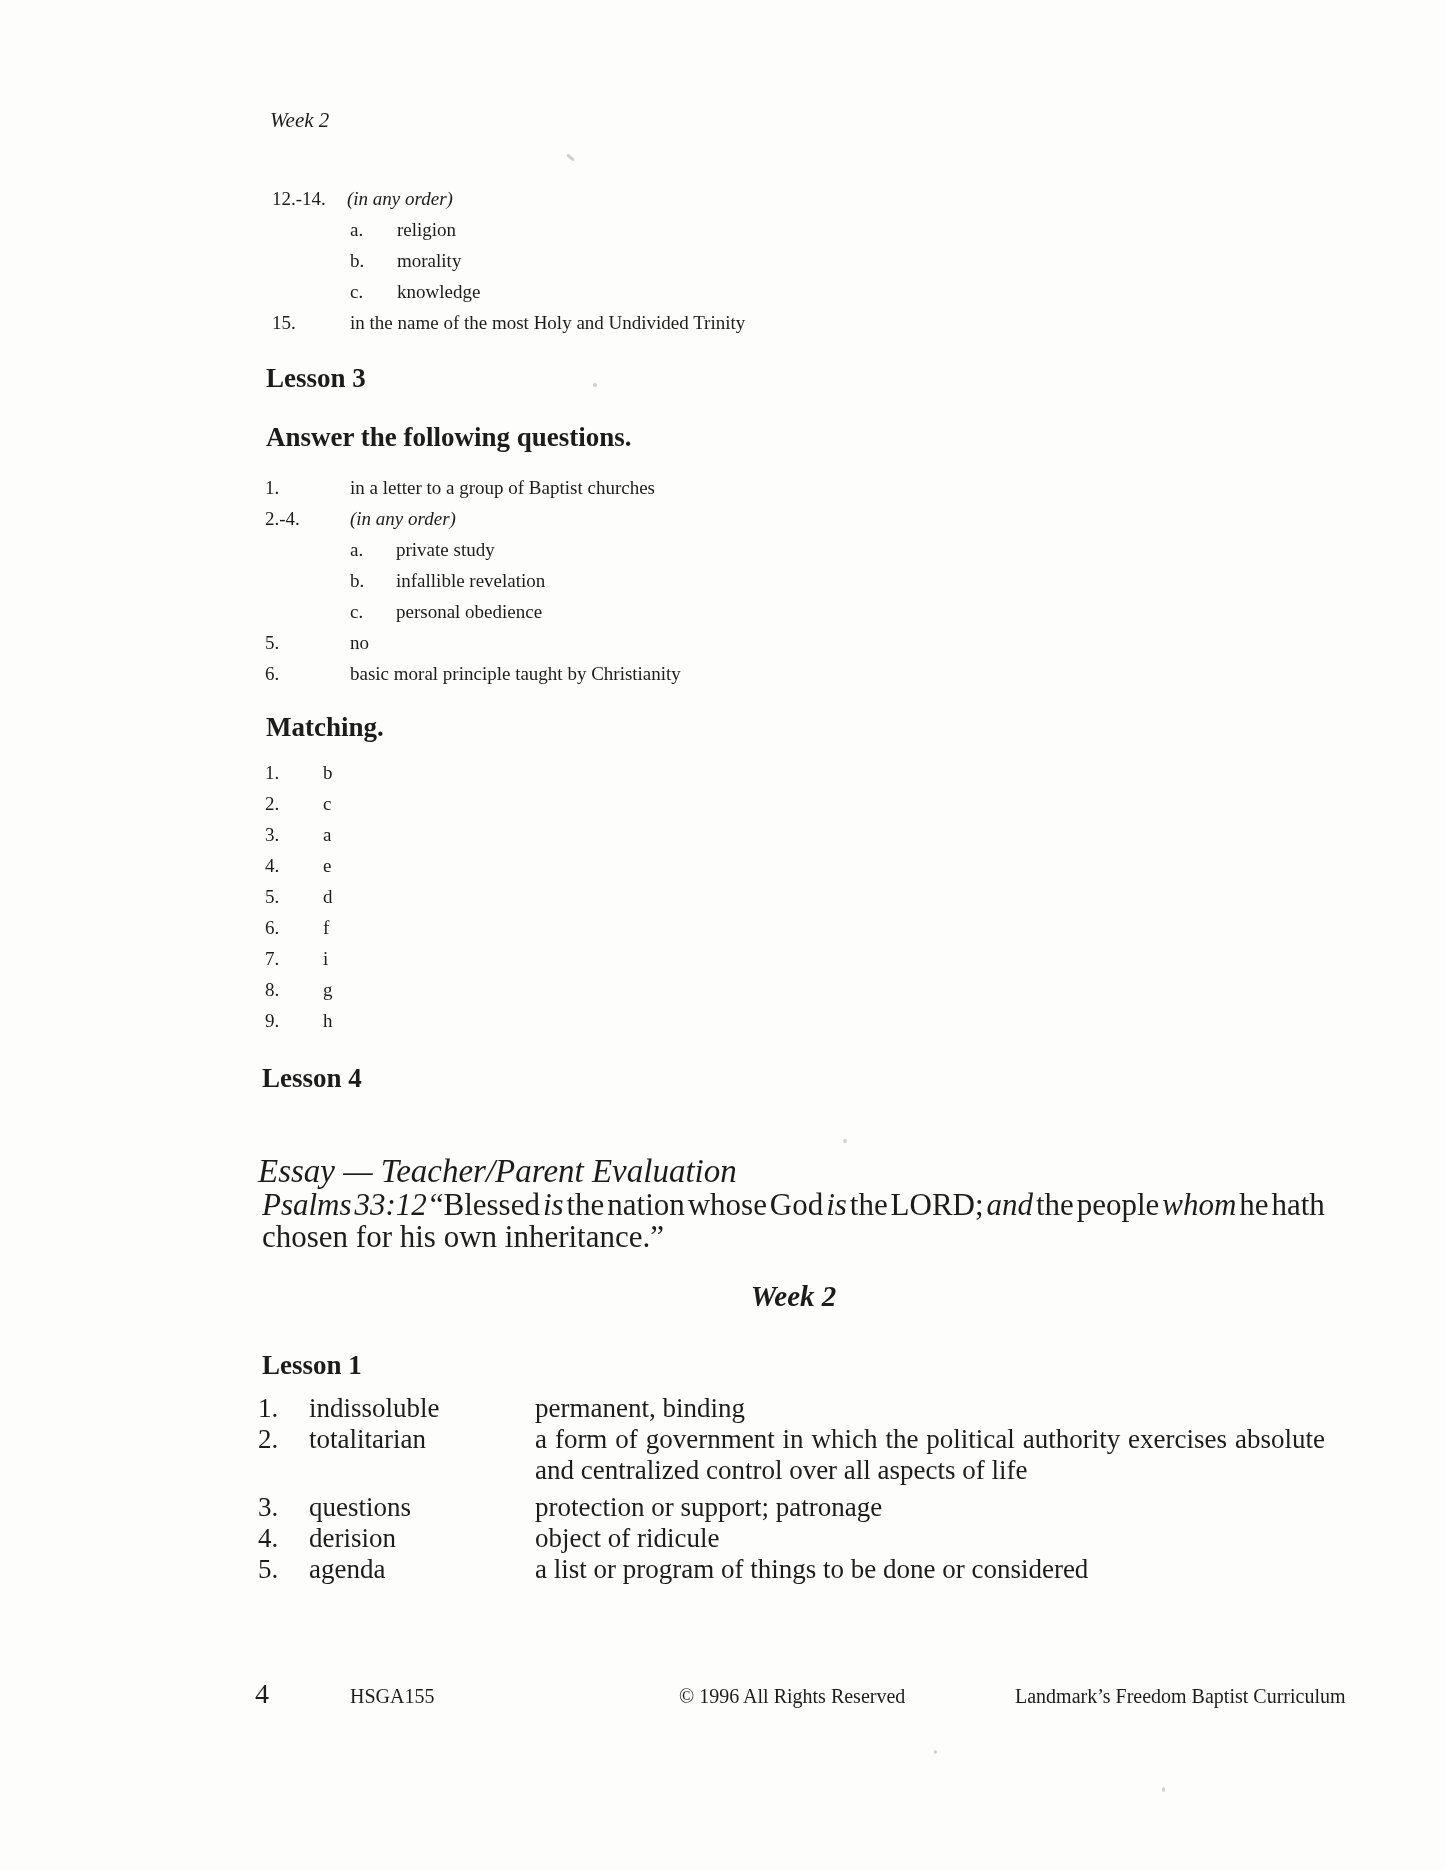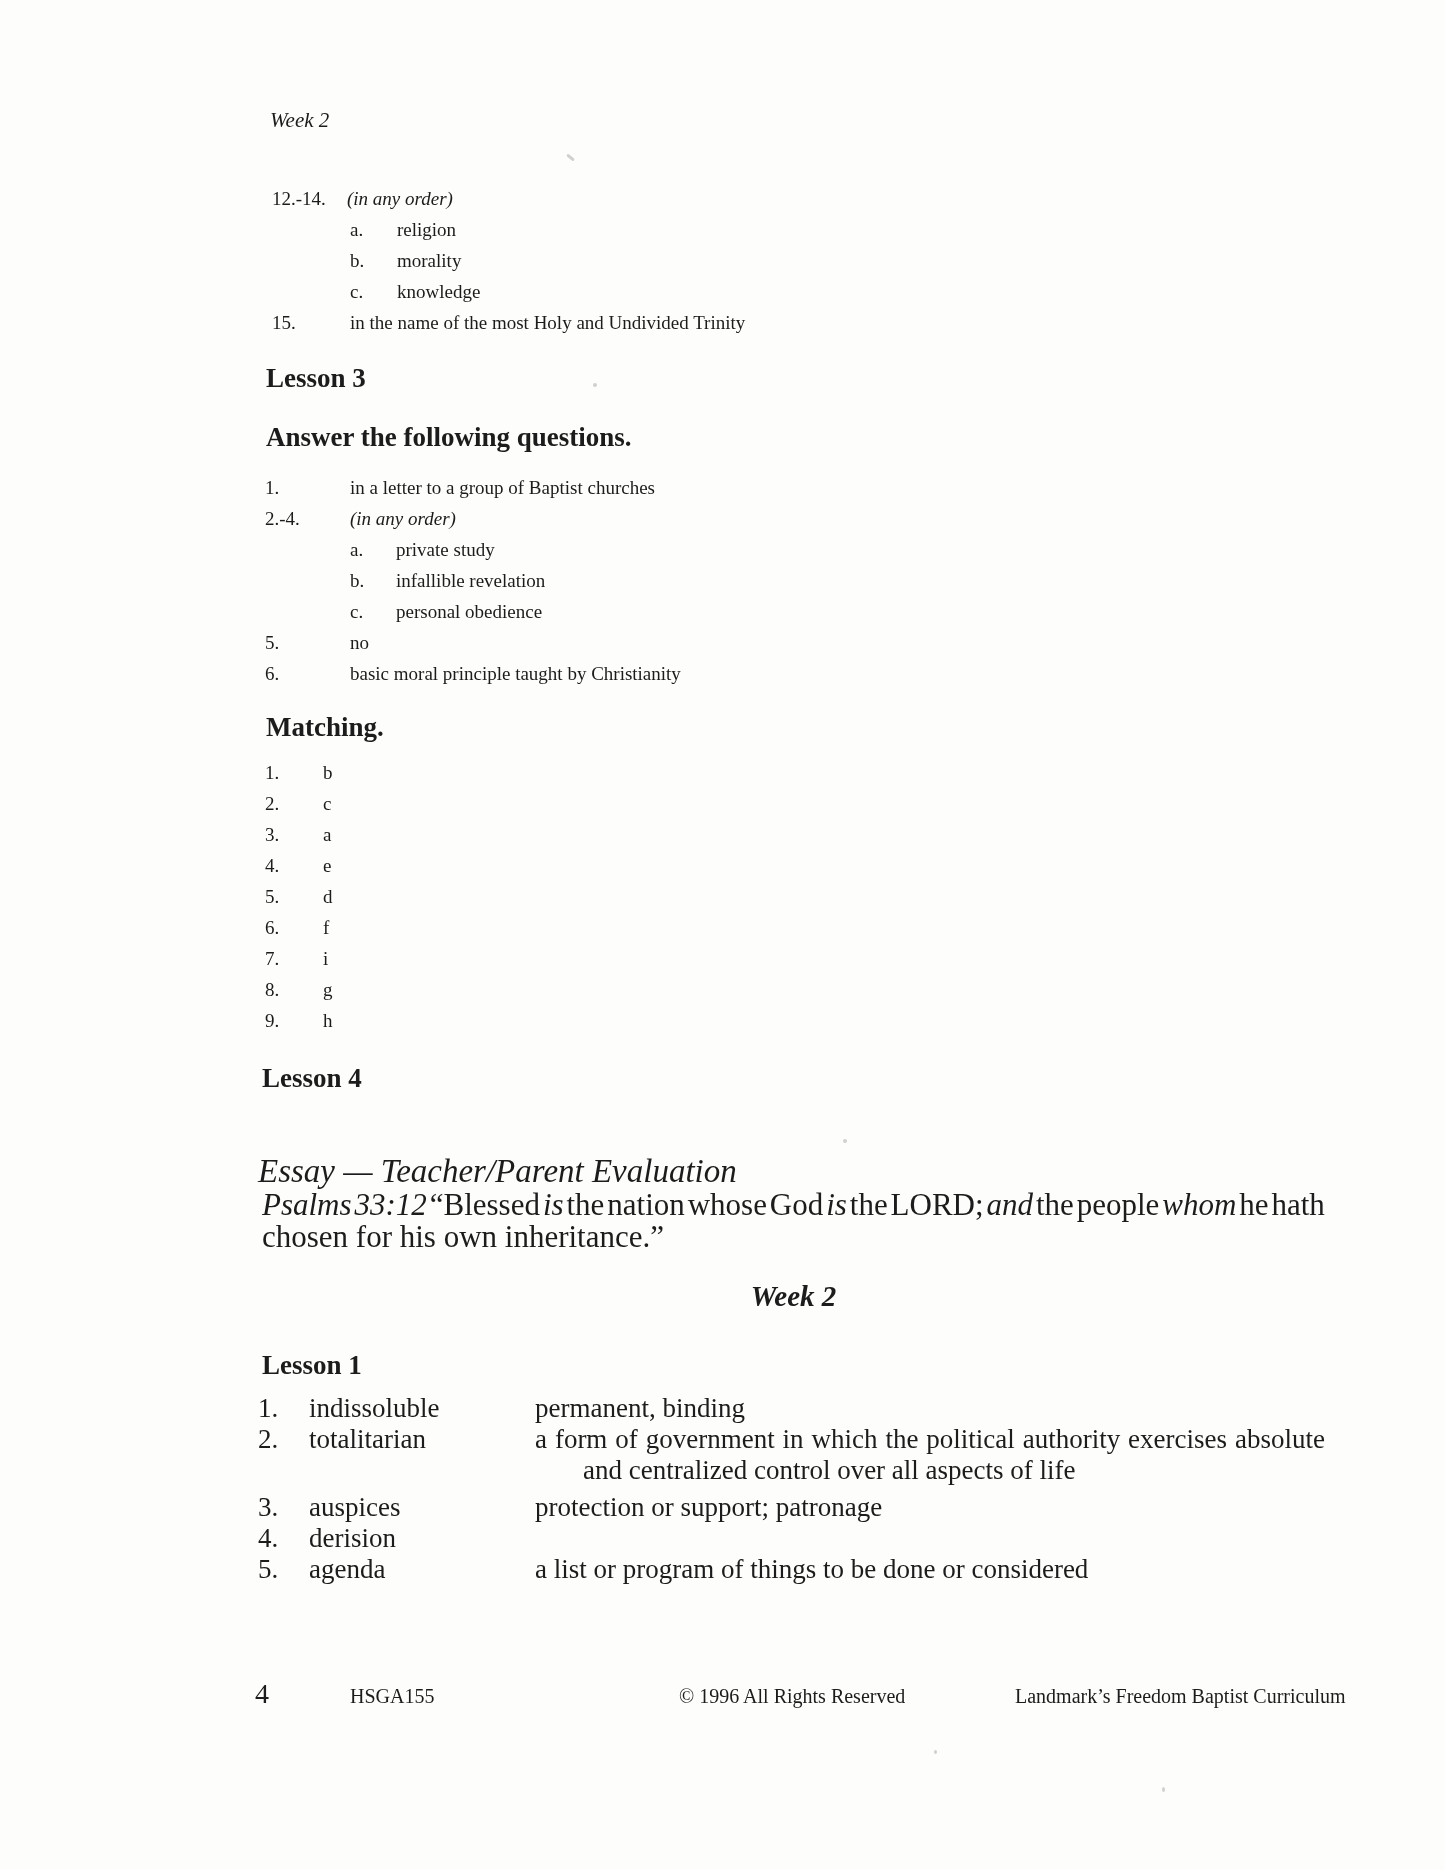--- a/index.html
+++ b/index.html
@@ -204,31 +204,32 @@
             <span>of</span>
             <span>government</span>
             <span>in</span>
             <span>which</span>
             <span>the</span>
             <span>political</span>
             <span>authority</span>
             <span>exercises</span>
             <span>absolute</span>
           </span>
-        <span style="display:block;margin-left:48px;">and centralized control over all aspects of life</span>
+        <span style="display:block;">and centralized control over all aspects of life</span>
       </span>
     </div>
     <div class="vrow" style="margin-top:6px;">
       <span class="vnum">3.</span>
-      <span class="vterm">auspices</span>
+      <span class="vterm">questions</span>
       <span class="vdef">protection or support; patronage</span>
     </div>
     <div class="vrow">
       <span class="vnum">4.</span>
       <span class="vterm">derision</span>
+      <span class="vdef">object of ridicule</span>
     </div>
     <div class="vrow">
       <span class="vnum">5.</span>
       <span class="vterm">agenda</span>
       <span class="vdef">a list or program of things to be done or considered</span>
     </div>
   </div>
 
   <div>
     <div class="abs footer-num" style="left:255px;top:1679px;">4</div>

